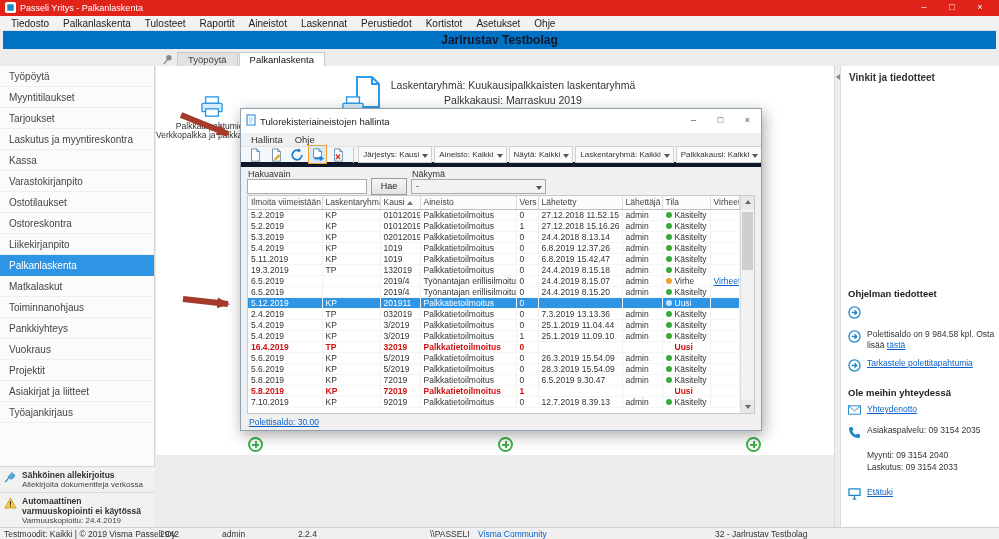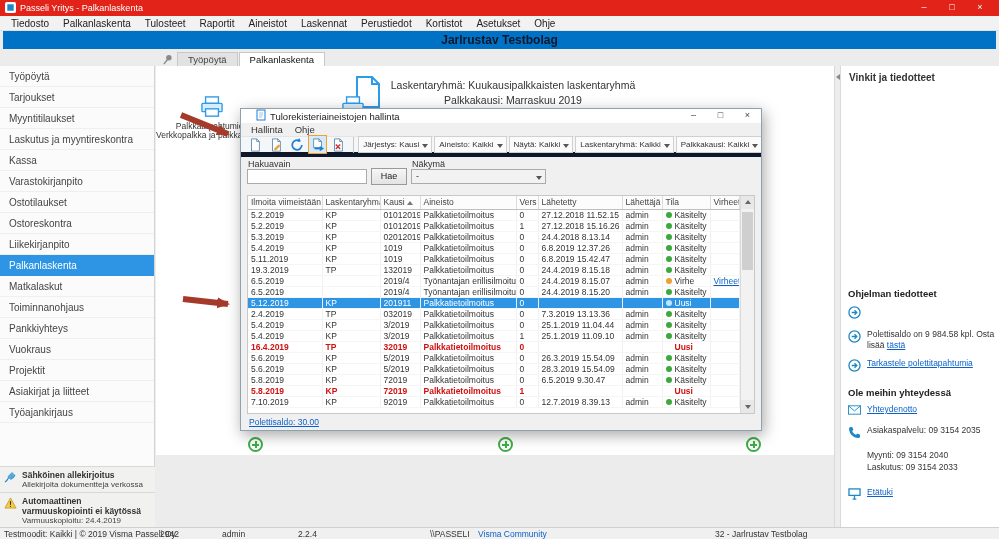--- a/index.html
+++ b/index.html
@@ -66,21 +66,21 @@
   .phone-extra { margin-left:19px; line-height:12px; }
   .mt10 { margin-top:12px; }
   
   .statusbar { position:absolute; left:0; right:0; bottom:0; height:12px; background:#F0F0F0;
     border-top:1px solid #D0D0D0; font-size:8.5px; color:#333; }
   .statusbar span { position:absolute; top:1px; white-space:nowrap; }
   .sb-link { color:#0B61C9; }
   
   .dialog { position:absolute; left:240px; top:108px; width:522px; height:323px; background:#F0F0F0;
     border:1px solid #8FA0AE; box-shadow:2px 4px 14px rgba(0,0,0,.35); z-index:10; }
-  .dlg-titlebar { height:14px; background:#FFF; display:flex; align-items:center; padding-left:15px; font-size:9.5px; color:#222; }
+  .dlg-titlebar { height:24px; background:#FFF; display:flex; align-items:center; padding-left:5px; font-size:9.5px; color:#222; }
   .dlg-titlebar .t { margin-left:4px; }
   .dlg-controls { margin-left:auto; display:flex; }
   .dlg-btn { width:27px; height:18px; line-height:17px; text-align:center; font-size:9px; color:#444; }
   .dlg-menubar { height:13px; display:flex; padding-left:4px; font-size:9.5px; background:#F0F0F0; }
   .dlg-menu-item { padding:0 6px; line-height:13px; }
   .dlg-toolbar { height:21px; display:flex; align-items:center; padding-left:4px; background:#F4F7FA;
     border-top:1px solid #E4E4E4; border-bottom:5px solid #0f172a; }
   .tb-icon { width:20px; height:19px; display:flex; align-items:center; justify-content:center; margin-right:1px; border:1px solid transparent; }
   .tb-icon.highlight { background:#D6E9F8; border:1px solid #F0A030; }
   .tb-sep { width:1px; height:16px; background:#C9C9C9; margin:0 4px; }
@@ -171,23 +171,23 @@
       <div class="tab"><span>Työpöytä</span></div>
 
       <div class="tab active"><span>Palkanlaskenta</span></div>
     </div>
 </div>
 
 <div class="sidebar">
 
     <div class="side-item"><span>Työpöytä</span></div>
 
+    <div class="side-item"><span>Myyntitilaukset</span></div>
+
     <div class="side-item"><span>Tarjoukset</span></div>
-
-    <div class="side-item"><span>Myyntitilaukset</span></div>
 
     <div class="side-item"><span>Laskutus ja myyntireskontra</span></div>
 
     <div class="side-item"><span>Kassa</span></div>
 
     <div class="side-item"><span>Varastokirjanpito</span></div>
 
     <div class="side-item"><span>Ostotilaukset</span></div>
 
     <div class="side-item"><span>Ostoreskontra</span></div>

